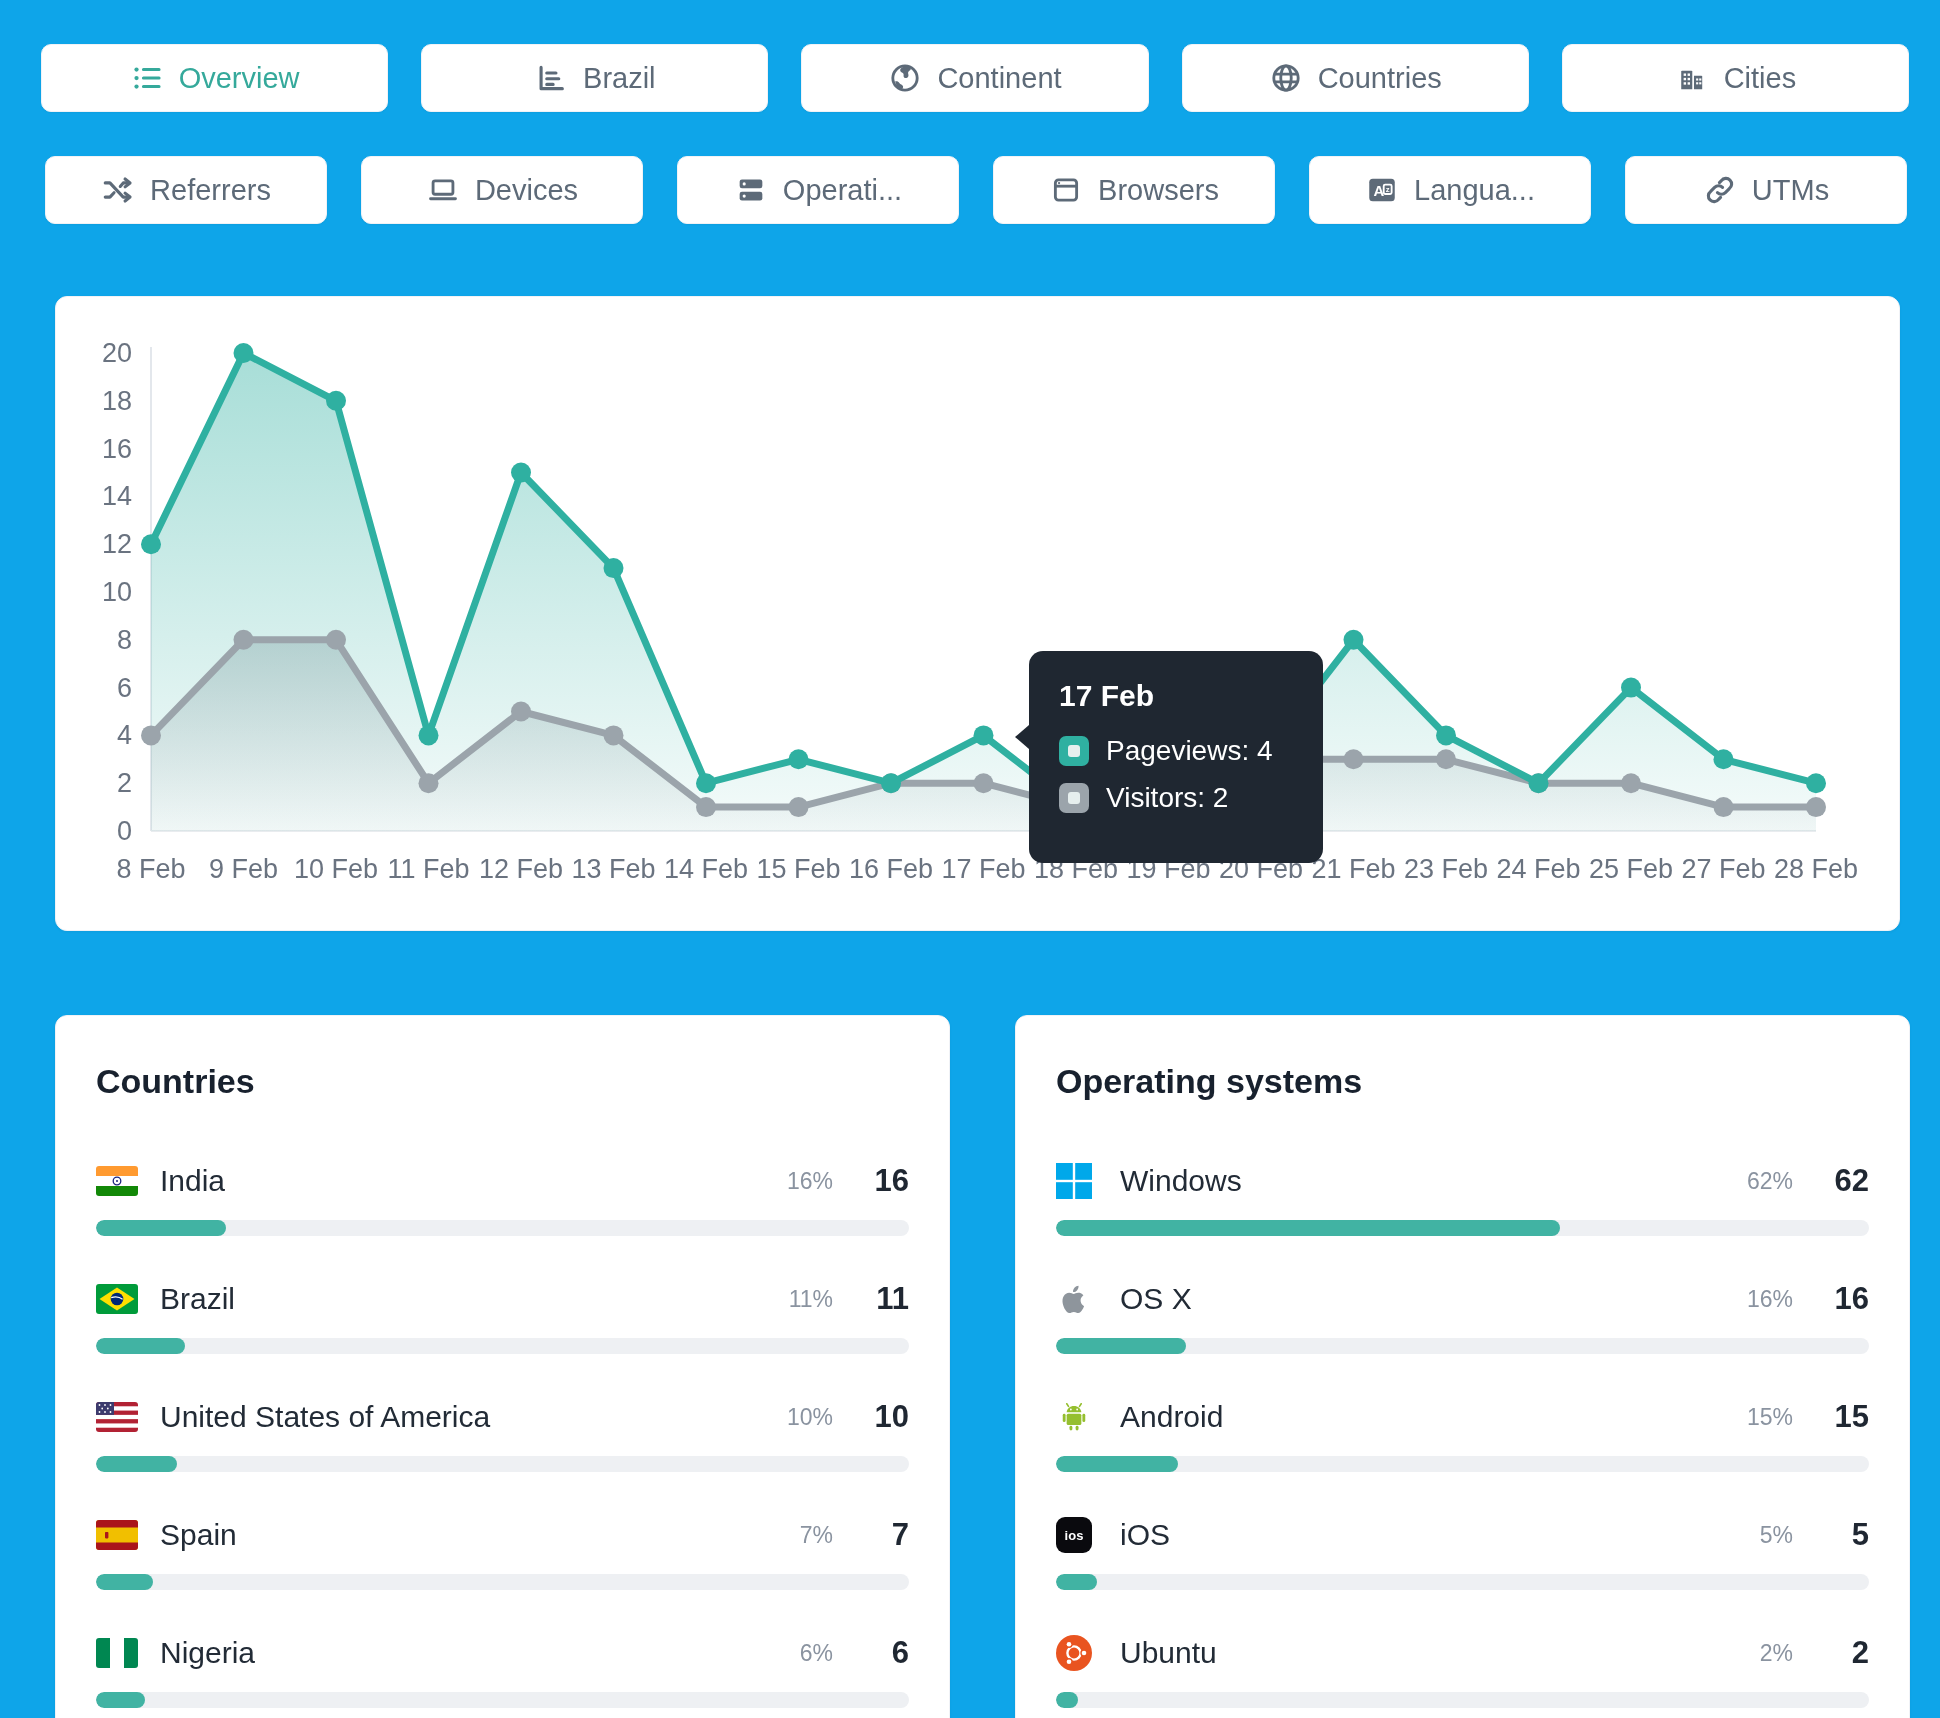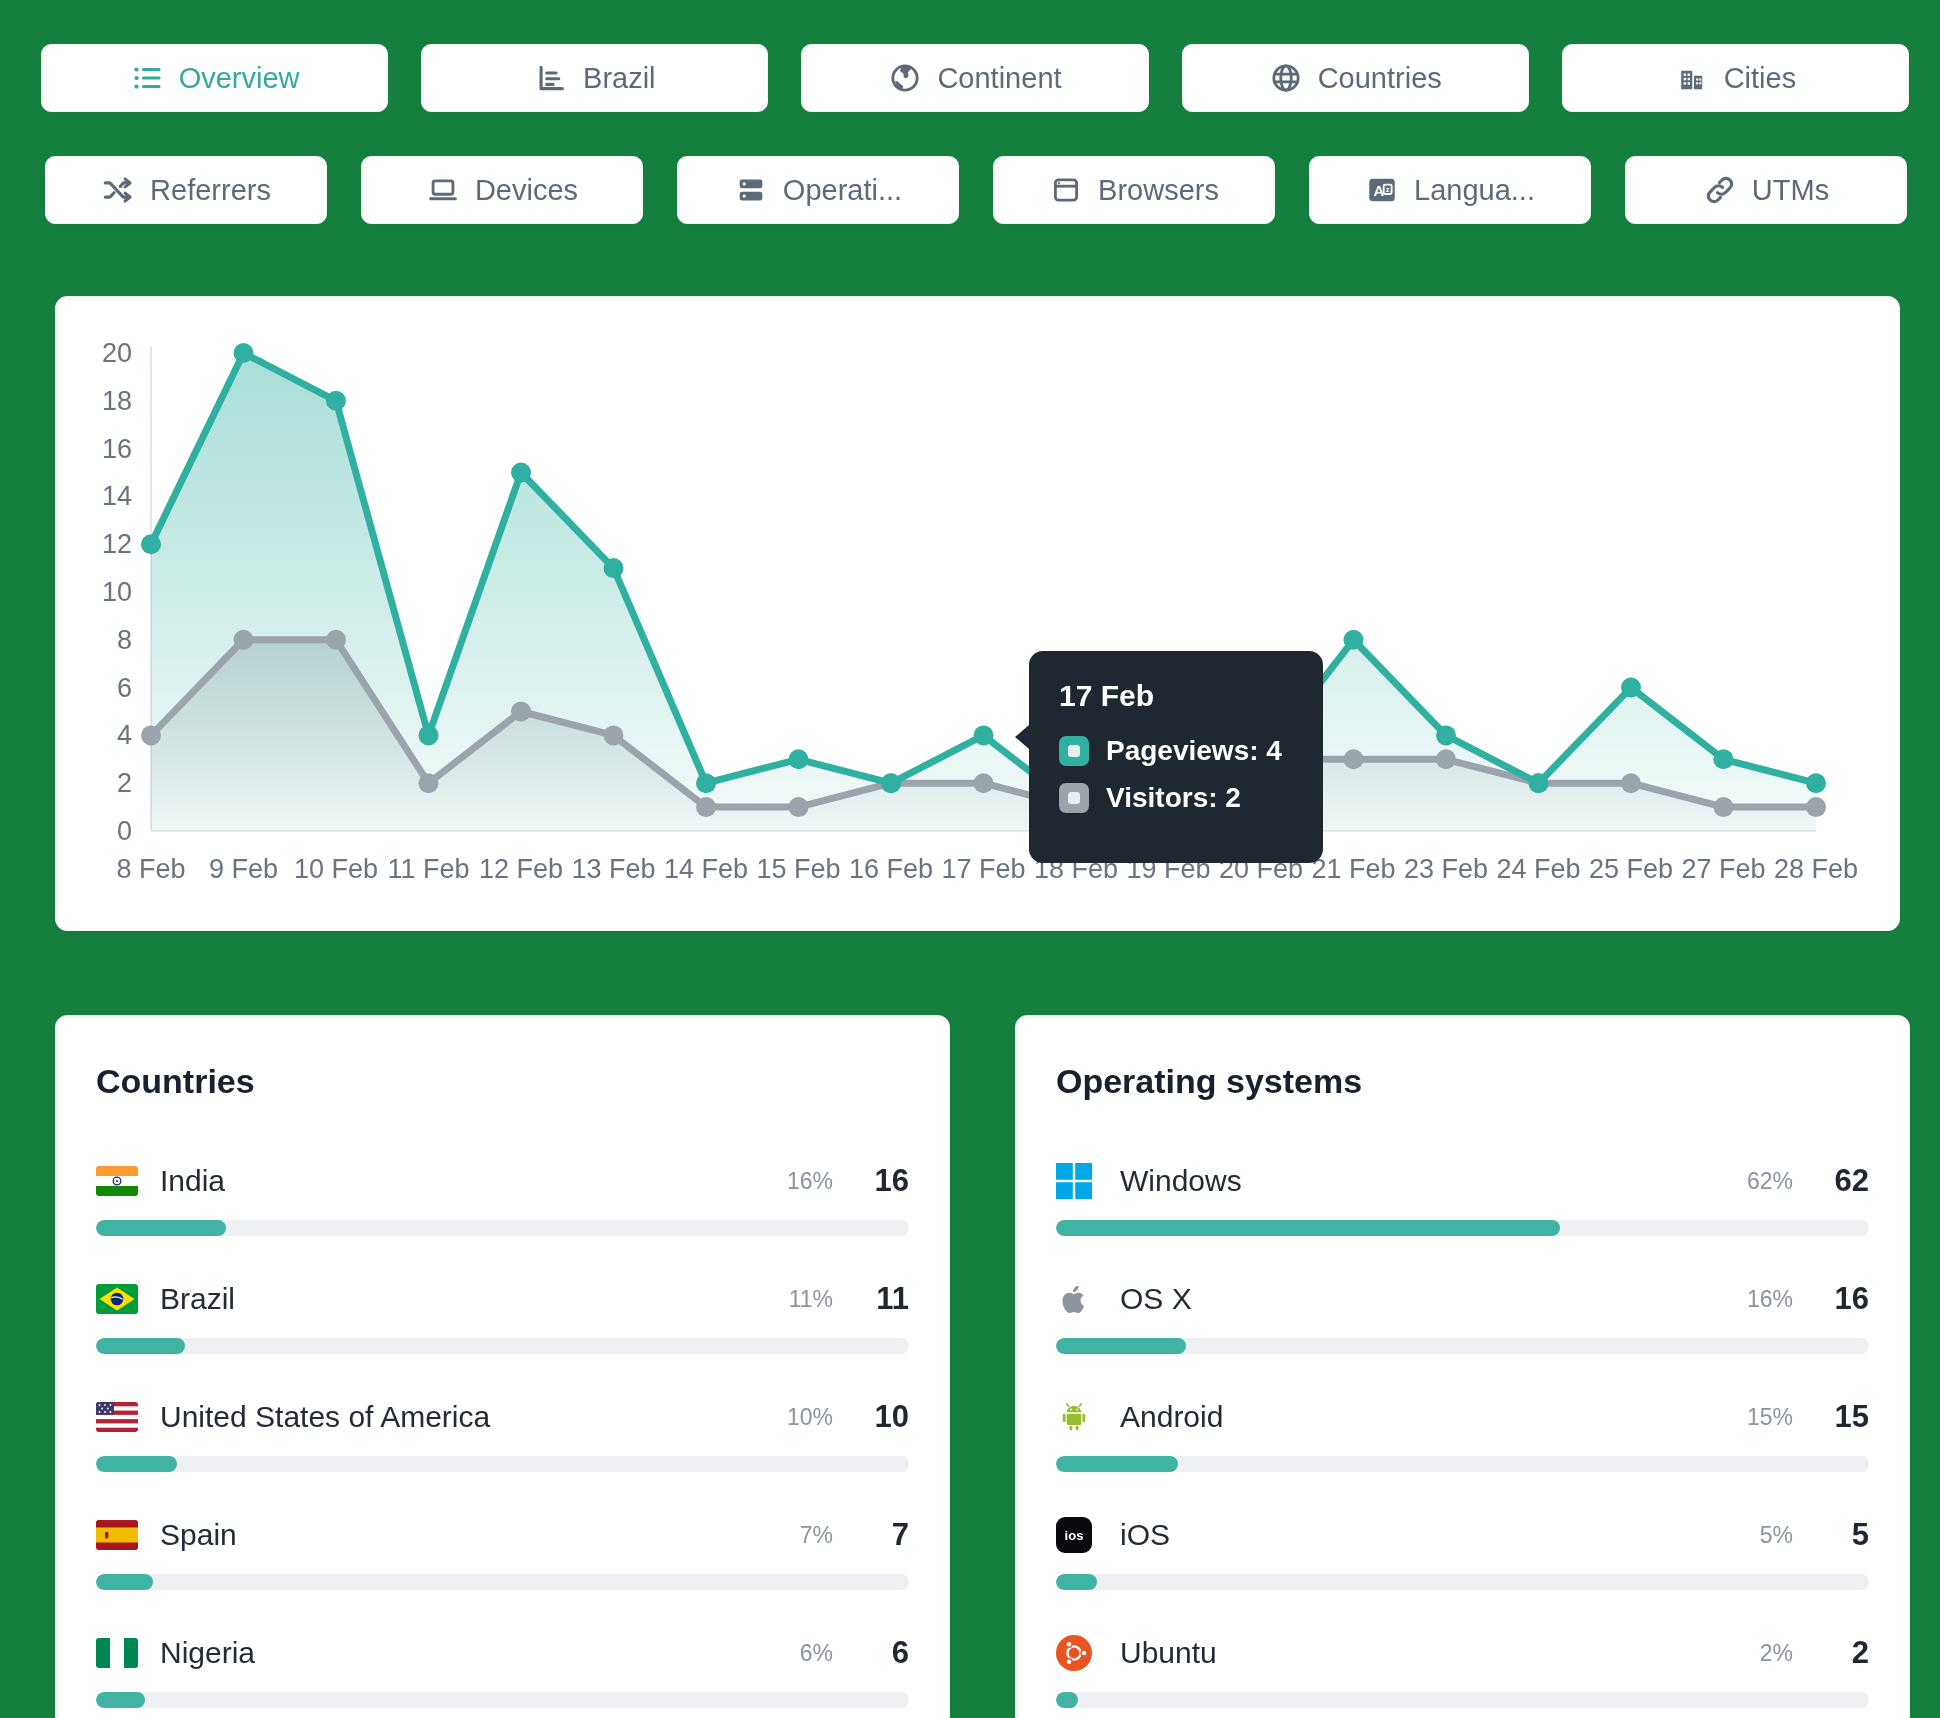--- a/index.html
+++ b/index.html
@@ -1,16 +1,16 @@
 <!DOCTYPE html>
 <html><head>
 <meta charset="utf-8">
 <style>
   html,body{margin:0;padding:0;background:#f8f9fb;}
-  .page{position:relative;width:1940px;height:1718px;background:#15803d;overflow:hidden;
+  .page{position:relative;width:1940px;height:1718px;background:#0ea5e9;overflow:hidden;
         font-family:"Liberation Sans",sans-serif;color:#222b36;}
   
   .tabrow{position:absolute;display:flex;}
   .row1{left:41px;top:44px;width:1868px;gap:33px;}
   .row2{left:45px;top:156px;width:1862px;gap:34px;}
   .tab{flex:1;height:68px;display:flex;align-items:center;justify-content:center;gap:15px;
        background:#ffffff;border:1px solid #f0f2f6;border-radius:10px;
        box-shadow:0 1px 2px rgba(20,24,34,.04);font-size:29px;color:#5d6a78;cursor:pointer;
        font-family:inherit;white-space:nowrap;}
   .tab .ticon{display:flex;}
@@ -21,21 +21,21 @@
         border-radius:12px;box-sizing:border-box;}
   .chart-card{position:absolute;left:55px;top:296px;width:1845px;height:635px;}
   .chart-card svg{position:absolute;left:0;top:0;}
   svg text{font-family:"Liberation Sans",sans-serif;}
   
   .tooltip{position:absolute;left:973px;top:354px;width:294px;height:212px;background:#1f2731;
            border-radius:14px;padding:28px 30px;box-sizing:border-box;color:#fff;z-index:5;}
   .tooltip:before{content:"";position:absolute;left:-14px;top:74px;width:0;height:0;
                   border:12px solid transparent;border-right:14px solid #1f2731;border-left:0;}
   .tt-title{font-size:30px;font-weight:700;margin-bottom:22px;}
-  .tt-row{display:flex;align-items:center;gap:17px;font-size:28px;font-weight:700;margin-bottom:15px;}
+  .tt-row{display:flex;align-items:center;gap:17px;font-size:28px;font-weight:400;margin-bottom:15px;}
   .chip{width:30px;height:30px;border-radius:7px;position:relative;flex:none;}
   .chip:after{content:"";position:absolute;left:9px;top:9px;right:9px;bottom:9px;
               background:#e6efee;border-radius:3px;}
   
   .list-card{position:absolute;top:1015px;width:895px;height:770px;padding:46px 40px;}
   .countries-card{left:55px;}
   .os-card{left:1015px;}
   .list-card h2{margin:0 0 58px 0;font-size:34px;font-weight:700;color:#18212e;}
   .lrow{margin-bottom:41px;cursor:pointer;}
   .lrow-top{display:flex;align-items:center;height:44px;margin-top:16px;}

